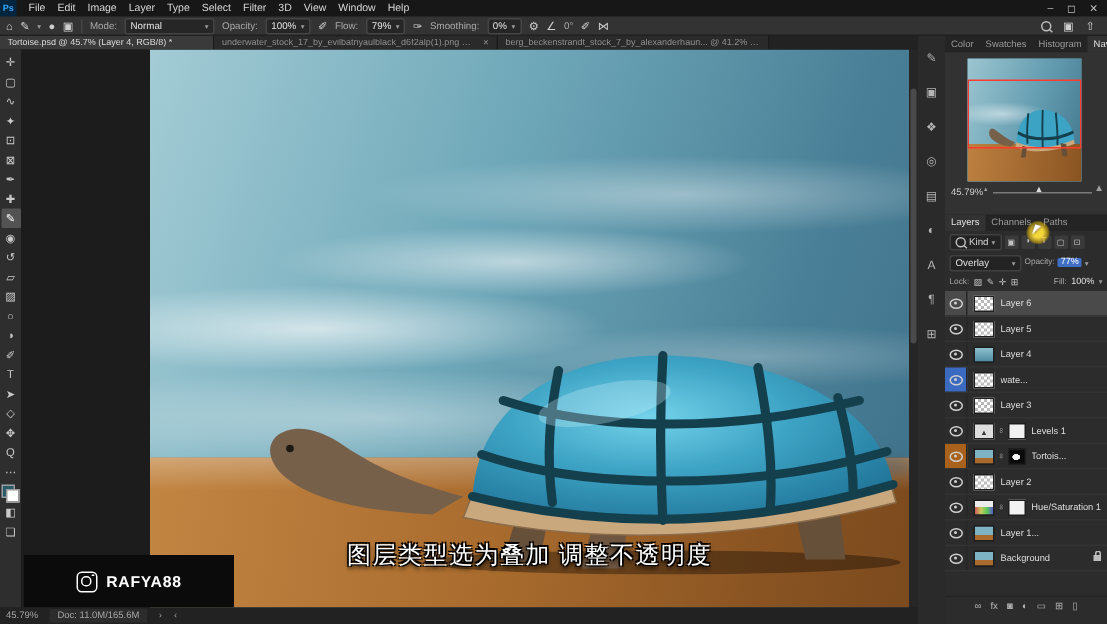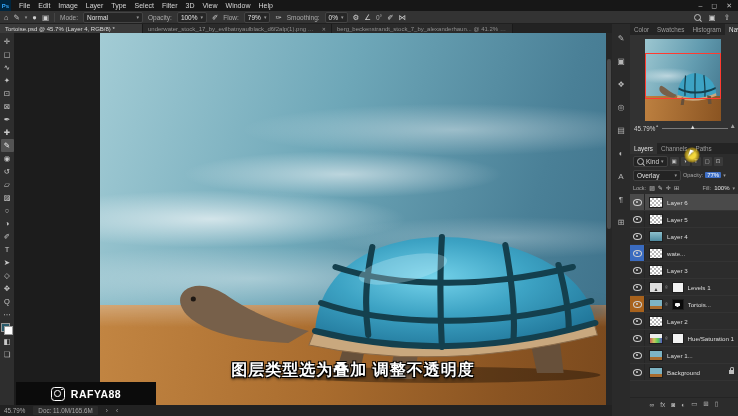--- a/index.html
+++ b/index.html
@@ -54,23 +54,23 @@
       radial-gradient(70% 12% at 30% 66%,rgba(255,255,255,.38),rgba(255,255,255,0) 72%),
       radial-gradient(50% 8% at 80% 55%,rgba(255,255,255,.25),rgba(255,255,255,0) 70%),
       linear-gradient(108deg,#a3ccd5 0%,#6ea7b8 42%,#4a8097 78%,#3d7089 100%);}
   #ground{position:absolute;left:0;right:0;bottom:0;height:27%;
       background:linear-gradient(rgba(255,255,255,.28),rgba(255,255,255,0) 22%),
                  linear-gradient(97deg,#c28542 0%,#a96c2e 45%,#8a5422 80%,#7b4a1e 100%);}
   #bushes{position:absolute;right:0;bottom:24%;width:45%;height:8%;filter:blur(3px);
       background:radial-gradient(60% 100% at 70% 100%,#44616b 0%,rgba(68,97,107,0) 75%);}
   #tortoise{position:absolute;left:7%;top:51%;width:93%;height:43%;}
   #subtitle{position:absolute;left:50%;transform:translateX(-50%);bottom:24px;white-space:nowrap;
-      font-size:16px;font-weight:bold;color:#ffffff;letter-spacing:1px;
+      font-size:16px;font-weight:normal;color:#ffffff;letter-spacing:1px;
       text-shadow:-1px -1px 0 #000,1px -1px 0 #000,-1px 1px 0 #000,1px 1px 0 #000,0 2px 3px #000;}
-  #watermark{position:absolute;left:2px;bottom:0px;width:140px;height:23px;background:#0b0b0b;
+  #watermark{position:absolute;left:2px;bottom:0px;width:140px;height:35px;background:#0b0b0b;
       display:flex;align-items:center;justify-content:center;gap:6px;}
   #ig{width:12px;height:12px;border:1.5px solid #fff;border-radius:3.5px;position:relative;}
   #ig::before{content:"";position:absolute;left:2.5px;top:2.5px;width:4.5px;height:4.5px;border:1.2px solid #fff;border-radius:50%;}
   #ig::after{content:"";position:absolute;right:1px;top:1px;width:1.5px;height:1.5px;background:#fff;border-radius:50%;}
   #wmtext{color:#fff;font-size:10.5px;font-weight:bold;letter-spacing:.5px;}
 
   
   #vscroll{left:606px;top:33px;width:6px;height:372px;background:#262626;}
   #vthumb{position:absolute;left:1px;top:26px;width:4px;height:170px;background:#4a4a4a;border-radius:2px;}
   #dock{left:612px;top:24px;width:18px;height:392px;background:#2a2a2a;display:flex;flex-direction:column;

